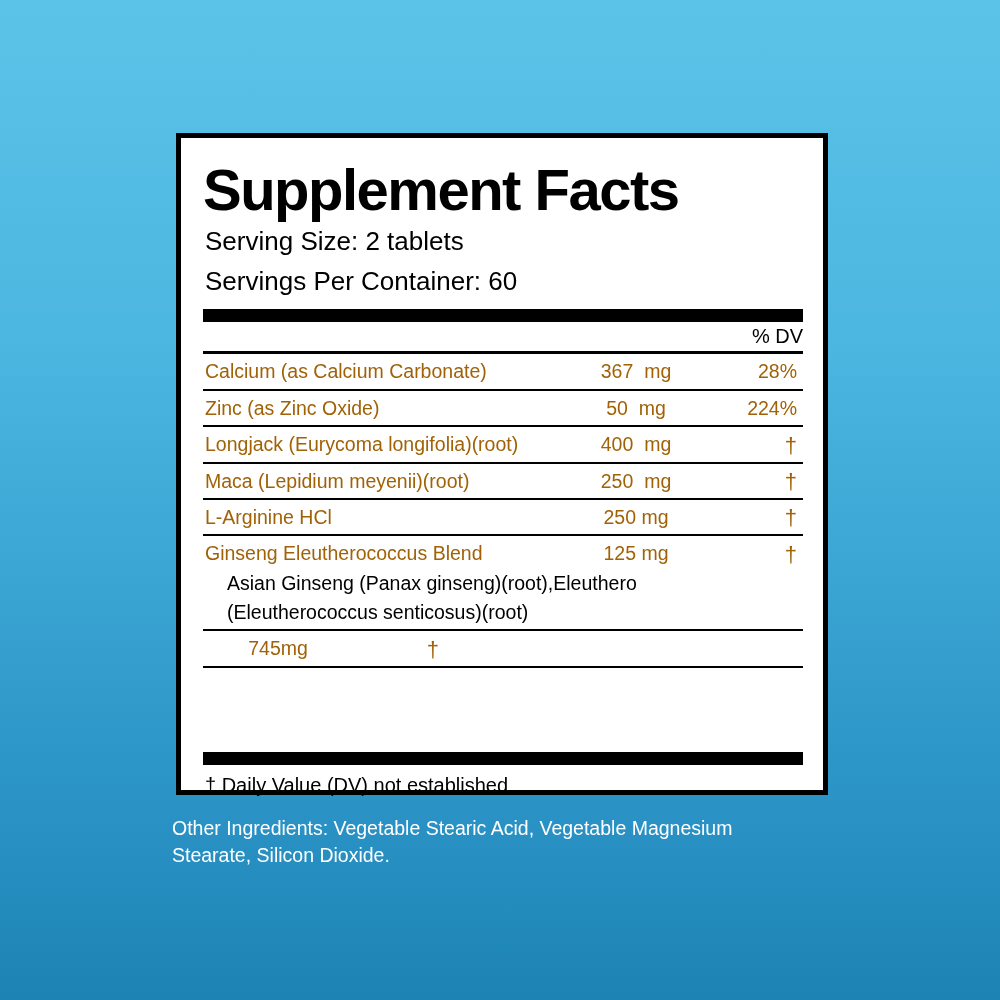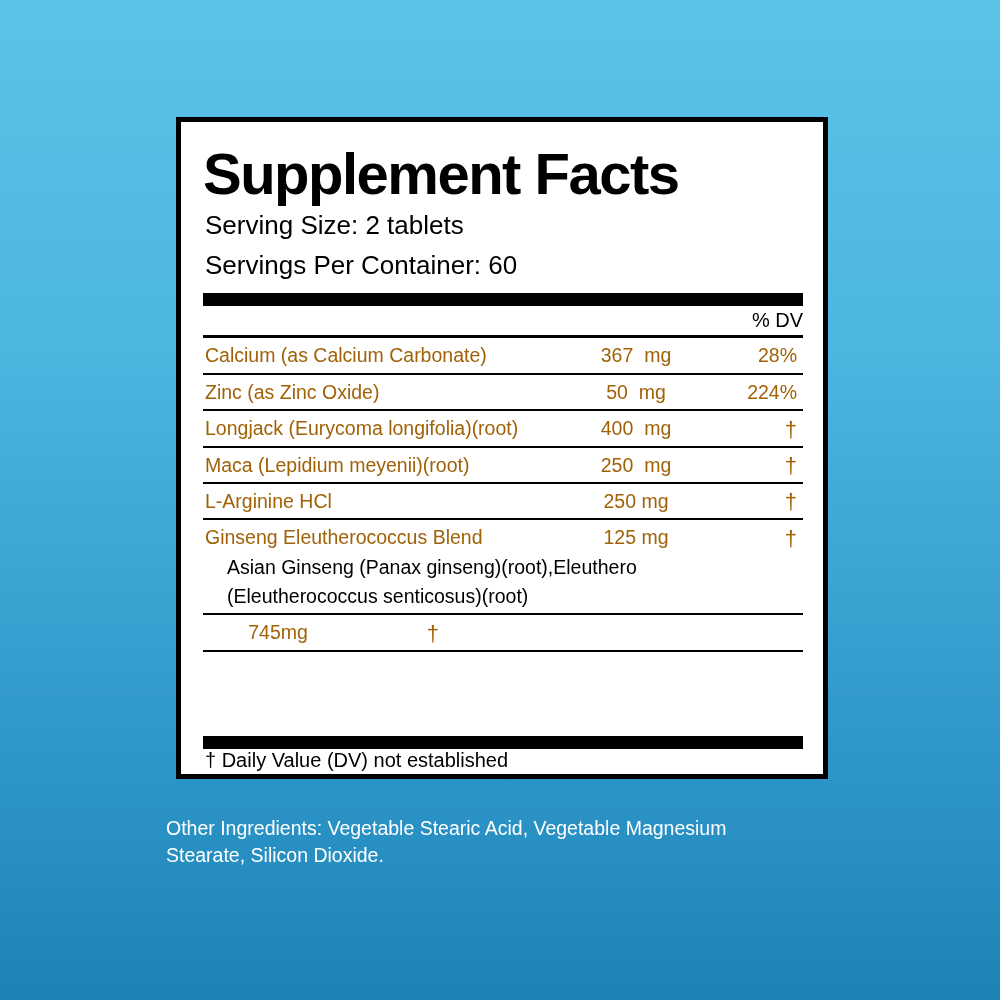--- a/index.html
+++ b/index.html
@@ -16,21 +16,21 @@
   .page {
     position: relative;
     width: 1000px;
     height: 1000px;
   }
 
   
   .panel {
     position: absolute;
     left: 176px;
-    top: 117px;
+    top: 133px;
     width: 652px;
     height: 662px;
     background: #ffffff;
     border: 5px solid #000000;
     box-sizing: border-box;
   }
   .panel-inner {
     position: absolute;
     left: 22px;
     right: 20px;
@@ -125,27 +125,28 @@
     padding-bottom: 4px;
   }
 
   .blank-space {
     height: 84px;
   }
 
   .footnote {
     font-size: 20px;
     color: #000;
+    padding-top: 9px;
     padding-left: 2px;
   }
 
   
   .other {
     position: absolute;
-    left: 166px;
+    left: 172px;
     top: 815px;
     width: 680px;
     color: #ffffff;
     font-size: 19.5px;
     line-height: 1.38;
   }
   .other p { margin: 0; }
 </style>
 </head>
 <body>

